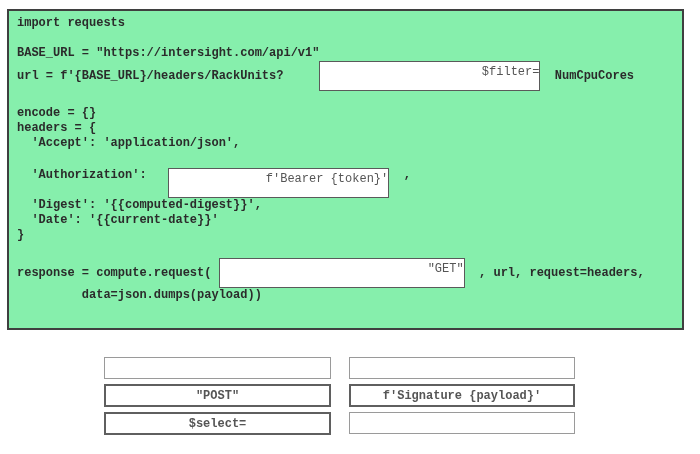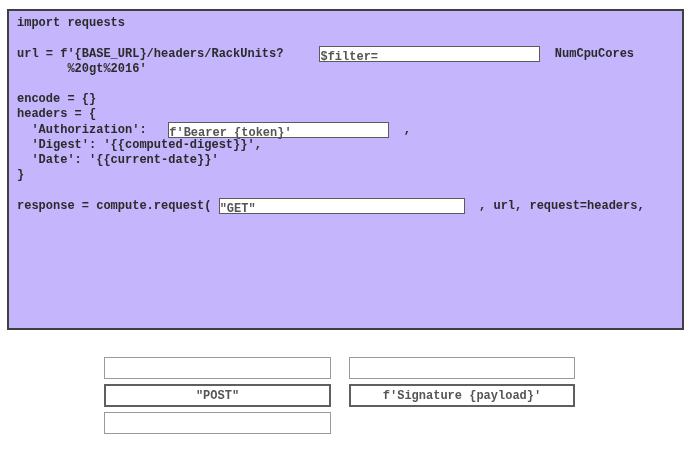--- a/index.html
+++ b/index.html
@@ -12,42 +12,42 @@
     overflow: hidden;
   }
   #code-panel {
     position: absolute;
     left: 7px;
     top: 9px;
     width: 677px;
     height: 321px;
     box-sizing: border-box;
     border: 2px solid var(--panel-border, #3f3f3f);
-    background: #c4b5fd;
+    background: #86efac;
   }
   #code-body { padding: 5px 0 0 8px; }
   .code-line {
     white-space: pre;
     min-height: 15px;
     font-size: 12px;
     line-height: 15px;
     font-weight: 700;
     color: var(--code-text, #2b2b2b);
   }
   .blank {
     display: inline-block;
     box-sizing: border-box;
-    height: 16px;
+    height: 30px;
     line-height: 20px;
     border: 1px solid var(--blank-border, #5a5a5a);
     vertical-align: middle;
-    text-align: left;
+    text-align: right;
     color: var(--blank-text, #5a5a5a);
     background: #ffffff;
-    font-weight: 700;
+    font-weight: 400;
   }
   #answer-options {
     position: absolute;
     left: 104px;
     top: 357px;
     display: grid;
     grid-template-columns: 227px 226px;
     column-gap: 18px;
     row-gap: 5px;
   }
@@ -70,34 +70,37 @@
   }
 </style>
 </head>
 <body>
 
 <div id="screen">
   <div id="code-panel">
     <div id="code-body">
         <div class="code-line"><span>import requests</span></div>
         <div class="code-line"></div>
+        <div class="code-line"><span>BASE_URL = "https://intersight.com/api/v1"</span></div>
         <div class="code-line"><span>url = f'{BASE_URL}/headers/RackUnits?     </span><span class="blank" style="width: 221px;">$filter=</span><span>  NumCpuCores</span></div>
-        <div class="code-line"><span>       %20gt%2016'</span></div>
         <div class="code-line"></div>
         <div class="code-line"><span>encode = {}</span></div>
         <div class="code-line"><span>headers = {</span></div>
-        <div class="code-line"><span>  'Authorization':   </span><span class="blank" style="width: 221px;">f'Bearer {token}'</span><span>  ,</span></div>
+        <div class="code-line"><span>  'Accept': 'application/json',</span></div>
+        <div class="code-line"><span>  'Authorization':   </span><span class="blank" style="width: 221px; margin-top: 17px;">f'Bearer {token}'</span><span>  ,</span></div>
         <div class="code-line"><span>  'Digest': '{{computed-digest}}',</span></div>
         <div class="code-line"><span>  'Date': '{{current-date}}'</span></div>
         <div class="code-line"><span>}</span></div>
         <div class="code-line"></div>
         <div class="code-line"><span>response = compute.request( </span><span class="blank" style="width: 246px;">"GET"</span><span>  , url, request=headers,</span></div>
+        <div class="code-line"><span>         data=json.dumps(payload))</span></div>
         <div class="code-line"></div>
       </div>
   </div>
   <div id="answer-options">
       <div class="opt"></div>
       <div class="opt"></div>
       <div class="opt filled">"POST"</div>
       <div class="opt filled">f'Signature {payload}'</div>
+      <div class="opt filled">$select=</div>
       <div class="opt"></div>
     </div>
 </div>
 
 </body></html>

